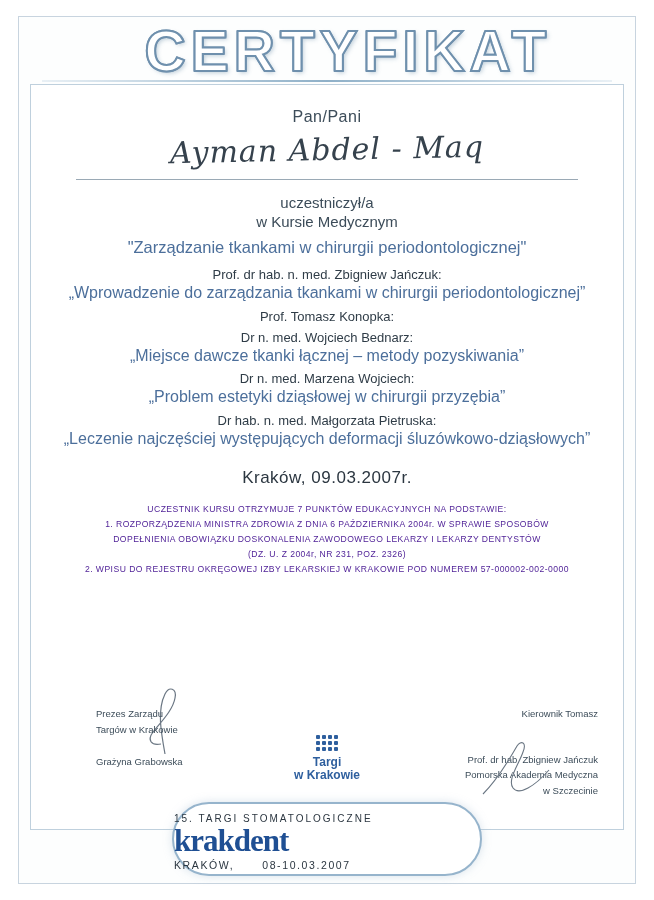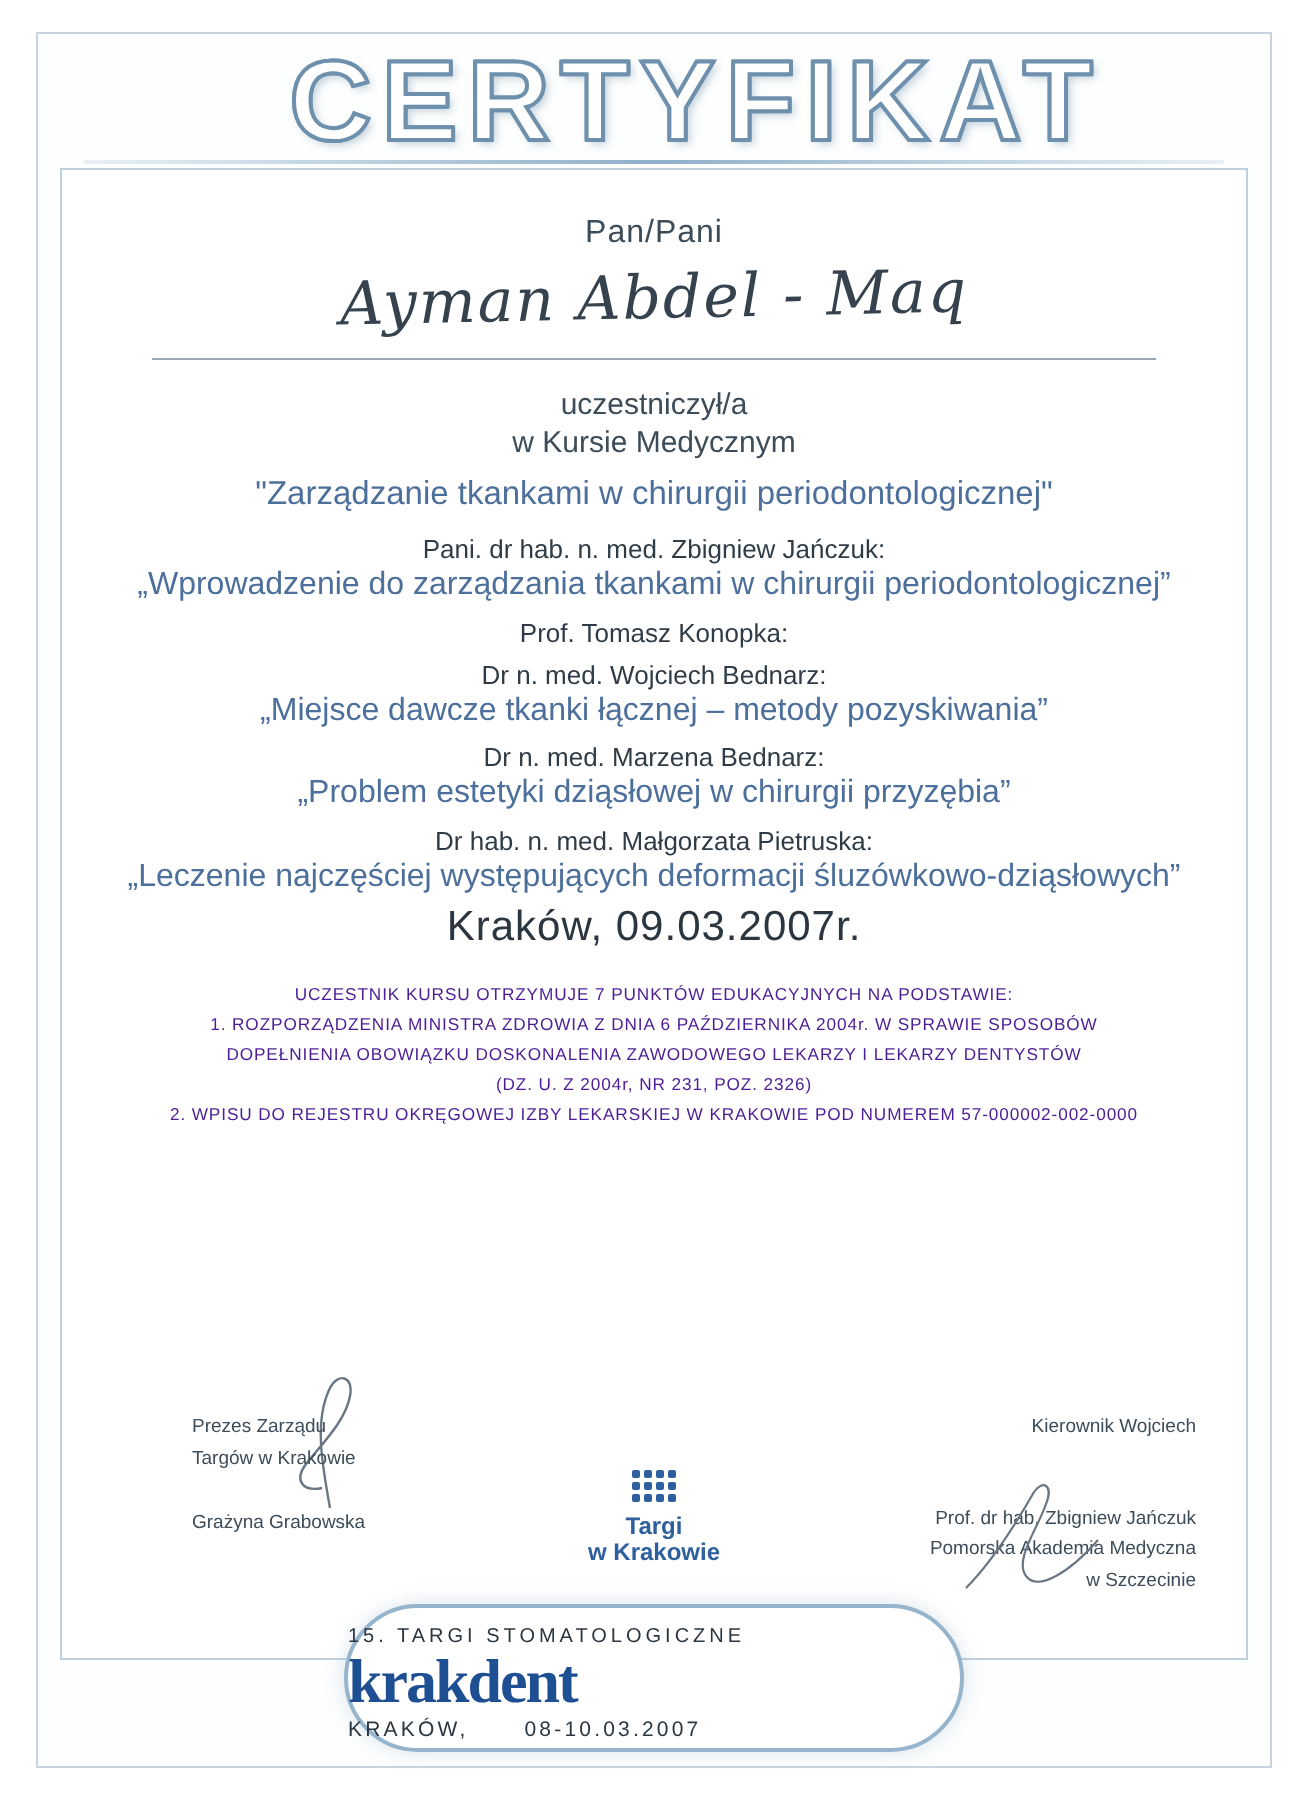--- a/index.html
+++ b/index.html
@@ -138,23 +138,23 @@
     margin: 6px 0 1px 0;
   }
   .lecture-title {
     font-size: 16px;
     color: #4c6f9b;
     line-height: 1.22;
     margin: 0 10px;
   }
 
   .place-date {
-    font-size: 21px;
+    font-size: 17px;
     color: #2b3640;
-    margin-top: 4px;
+    margin-top: 20px;
     letter-spacing: 0.5px;
   }
 
   .legal {
     margin-top: 14px;
     color: #4c1d95;
   }
   .legal div {
     font-size: 8.6px;
     letter-spacing: 0.45px;
@@ -287,32 +287,32 @@
       <div class="recipient">Ayman Abdel - Maq</div>
       <div class="recipient-line"></div>
     </div>
 
     <div class="line-plain" style="margin-top:12px;">uczestniczył/a</div>
     <div class="line-plain">w Kursie Medycznym</div>
     <div class="course-title">"Zarządzanie tkankami w chirurgii periodontologicznej"</div>
 
     <div class="lecture-block">
       <div>
-        <div class="lecturer">Pani. dr hab. n. med. Zbigniew Jańczuk:</div>
+        <div class="lecturer">Prof. dr hab. n. med. Zbigniew Jańczuk:</div>
         <div class="lecture-title">„Wprowadzenie do zarządzania tkankami w chirurgii periodontologicznej”</div>
       </div>
       <div>
         <div class="lecturer">Prof. Tomasz Konopka:</div>
       </div>
       <div>
         <div class="lecturer">Dr n. med. Wojciech Bednarz:</div>
         <div class="lecture-title">„Miejsce dawcze tkanki łącznej – metody pozyskiwania”</div>
       </div>
       <div>
-        <div class="lecturer">Dr n. med. Marzena Bednarz:</div>
+        <div class="lecturer">Dr n. med. Marzena Wojciech:</div>
         <div class="lecture-title">„Problem estetyki dziąsłowej w chirurgii przyzębia”</div>
       </div>
       <div>
         <div class="lecturer">Dr hab. n. med. Małgorzata Pietruska:</div>
         <div class="lecture-title">„Leczenie najczęściej występujących deformacji śluzówkowo-dziąsłowych”</div>
       </div>
     </div>
 
     <div class="place-date">Kraków, 09.03.2007r.</div>
 
@@ -331,21 +331,21 @@
       <path d="M34 72 C 30 50, 26 28, 34 12 C 38 4, 46 6, 44 16 C 42 28, 30 40, 22 50 C 16 58, 20 64, 30 62" fill="none" stroke="#6a7683" stroke-width="1.2"></path>
     </svg>
 
     <div class="sig-left">
       <div>Prezes Zarządu</div>
       <div>Targów w Krakowie</div>
     </div>
     <div class="sig-name-left">Grażyna Grabowska</div>
 
     <div class="sig-right">
-      <div>Kierownik Wojciech</div>
+      <div>Kierownik Tomasz</div>
       <div style="height:30px"></div>
       <div>Prof. dr hab. Zbigniew Jańczuk</div>
       <div>Pomorska Akademia Medyczna</div>
       <div>w Szczecinie</div>
     </div>
 
     <svg class="scribble" style="right:55px; top:46px;" width="90" height="70" viewBox="0 0 90 70">
       <path d="M10 58 C 24 44, 36 24, 44 10 C 48 4, 54 6, 50 16 C 46 28, 34 44, 40 52 C 46 60, 62 50, 76 34" fill="none" stroke="#6a7683" stroke-width="1.1"></path>
     </svg>
 

